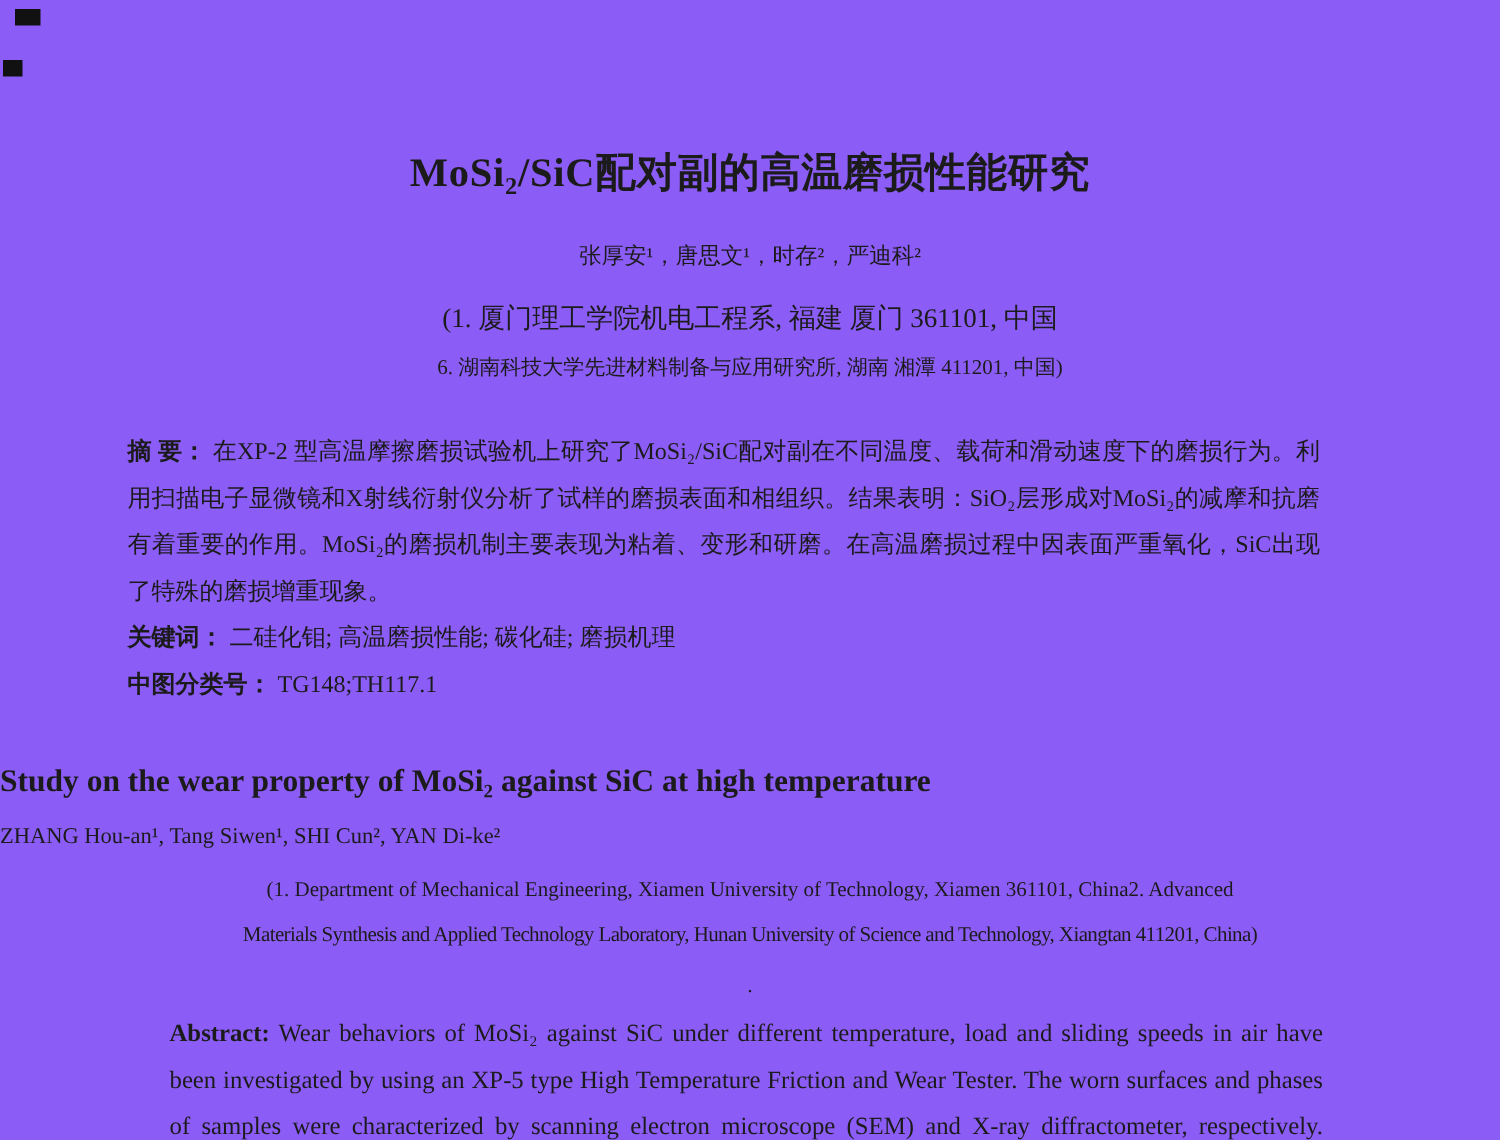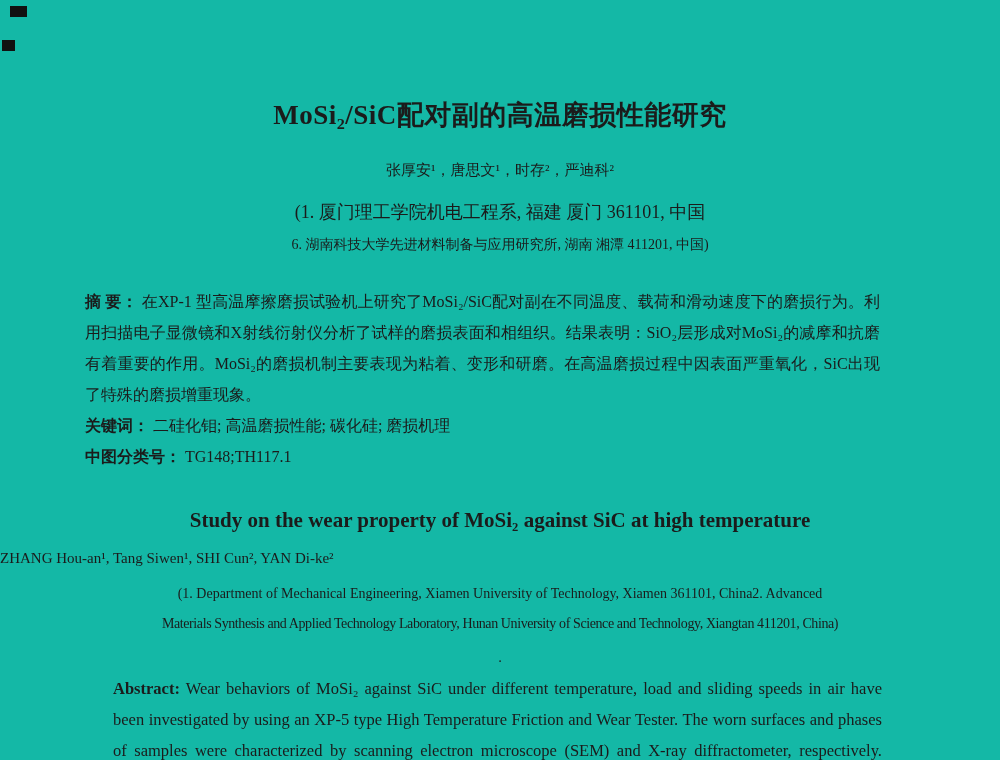--- a/index.html
+++ b/index.html
@@ -1,21 +1,21 @@
 <!DOCTYPE html>
 <html><head>
 <meta charset="utf-8">
 <style>
   html, body { margin: 0; padding: 0; background: #e9e9e9; }
   .page {
     position: relative;
     width: 1000px;
     height: 760px;
     margin: 0 auto;
-    background: #14b8a6;
+    background: #8b5cf6;
     overflow: hidden;
     color: #1b1b1b;
     font-family: "Liberation Serif", "DejaVu Serif", serif;
   }
   .scan-mark { position: absolute; background: #111; }
   .scan-mark-1 { left: 10px; top: 6px;  width: 17px; height: 11px; }
   .scan-mark-2 { left: 2px;  top: 40px; width: 13px; height: 11px; }
 
   .title-zh {
     margin: 97px 0 0 0;
@@ -48,21 +48,20 @@
   }
   .line-zh {
     margin: 0 120px 0 85px;
     font-size: 16px;
     line-height: 31px;
   }
   .label { font-weight: bold; }
 
   .title-en {
     margin-top: 36px;
-    text-align: center;
     font-size: 21px;
     font-weight: bold;
   }
   .authors-en {
     margin-top: 16px;
     text-align: left;
     font-size: 15px;
   }
   .affil-en {
     margin: 12px 105px 16px 105px;
@@ -94,21 +93,21 @@
 
   <h1 class="title-zh">MoSi₂/SiC配对副的高温磨损性能研究</h1>
 
   <div class="authors-zh">张厚安¹，唐思文¹，时存²，严迪科²</div>
 
   <div class="affil-zh-1">(1. 厦门理工学院机电工程系, 福建 厦门 361101, 中国</div>
   <div class="affil-zh-2">6. 湖南科技大学先进材料制备与应用研究所, 湖南 湘潭 411201, 中国)</div>
 
   <p class="block-zh">
     <span class="label">摘 要：</span>
-    <span>在XP-1 型高温摩擦磨损试验机上研究了MoSi₂/SiC配对副在不同温度、载荷和滑动速度下的磨损行为。利用扫描电子显微镜和X射线衍射仪分析了试样的磨损表面和相组织。结果表明：SiO₂层形成对MoSi₂的减摩和抗磨有着重要的作用。MoSi₂的磨损机制主要表现为粘着、变形和研磨。在高温磨损过程中因表面严重氧化，SiC出现了特殊的磨损增重现象。</span>
+    <span>在XP-2 型高温摩擦磨损试验机上研究了MoSi₂/SiC配对副在不同温度、载荷和滑动速度下的磨损行为。利用扫描电子显微镜和X射线衍射仪分析了试样的磨损表面和相组织。结果表明：SiO₂层形成对MoSi₂的减摩和抗磨有着重要的作用。MoSi₂的磨损机制主要表现为粘着、变形和研磨。在高温磨损过程中因表面严重氧化，SiC出现了特殊的磨损增重现象。</span>
   </p>
 
   <p class="line-zh">
     <span class="label">关键词：</span>
     <span>二硅化钼; 高温磨损性能; 碳化硅; 磨损机理</span>
   </p>
 
   <p class="line-zh">
     <span class="label">中图分类号：</span>
     <span>TG148;TH117.1</span>

